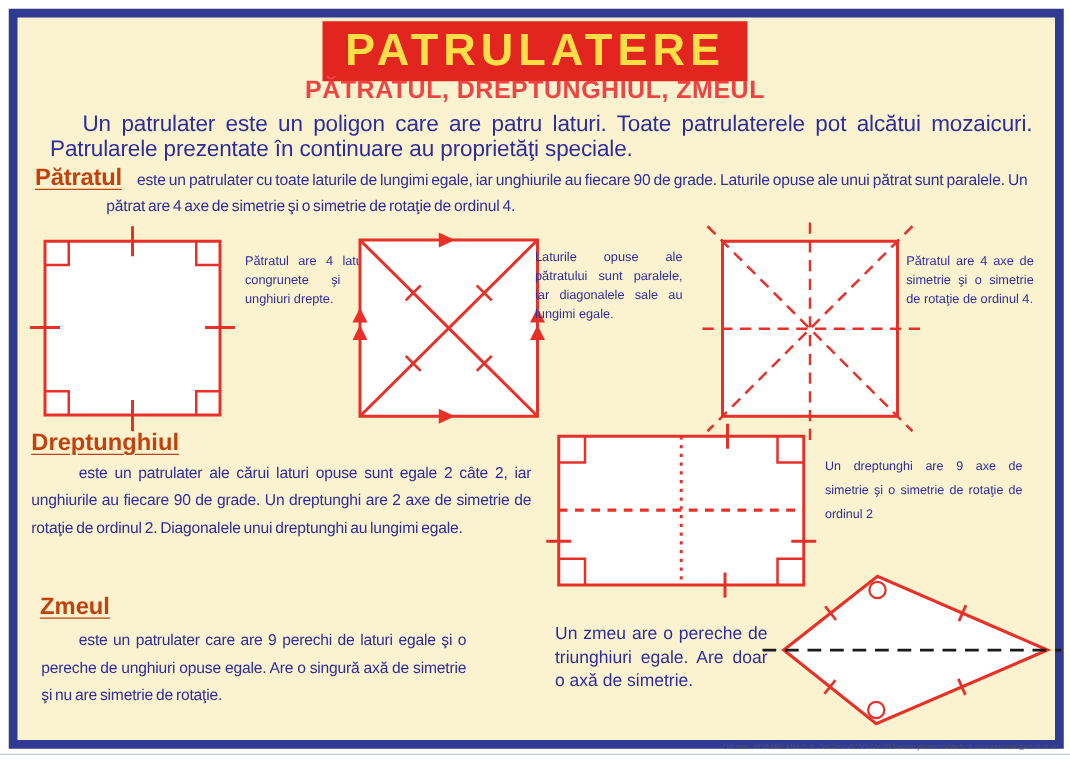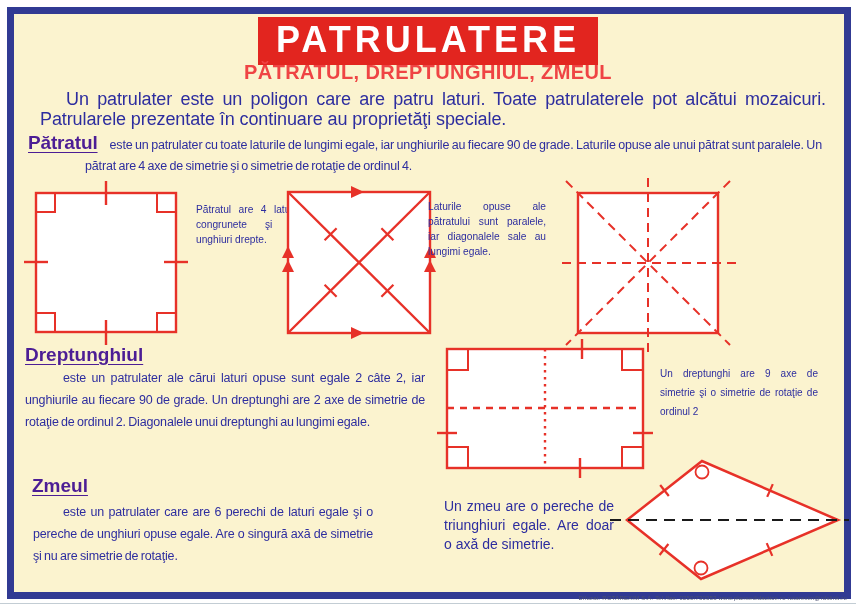--- a/index.html
+++ b/index.html
@@ -7,35 +7,35 @@
     position:relative;width:856px;height:608px;background:#ffffff;overflow:hidden;
     font-family:"Liberation Sans", sans-serif;
   }
   .poster-frame{
     position:absolute;left:7px;top:7px;width:844px;height:592px;
     box-sizing:border-box;border:7px solid #313a93;background:#fbf3cf;
   }
   .abs{position:absolute;}
   .title-banner{
     position:absolute;top:17px;left:50%;transform:translateX(-50%);
-    background:#e2251f;color:#ffffff;font-weight:bold;font-size:36px;
+    background:#e2251f;color:#fde047;font-weight:bold;font-size:36px;
     letter-spacing:4px;padding:2px 18px 4px 18px;white-space:nowrap;
   }
   .subtitle{
     position:absolute;top:61px;left:0;width:856px;text-align:center;
     color:#ef4444;font-weight:bold;font-size:20px;letter-spacing:.4px;
   }
   .blue-text{color:#2d2d9f;}
   .intro{
     position:absolute;left:40px;top:89px;width:786px;
     font-size:18px;line-height:20px;text-indent:26px;text-align:justify;
     letter-spacing:-.1px;
   }
   .sec-heading{
-    color:#4c1d95;font-weight:bold;font-size:19px;
+    color:#c2410c;font-weight:bold;font-size:19px;
     text-decoration:underline;text-underline-offset:3px;
   }
   .para{
     font-size:12.5px;line-height:21px;letter-spacing:-.15px;word-spacing:-1px;
     text-align:justify;
   }
   .patratul-para{
     position:absolute;left:28px;top:132px;width:794px;
     padding-left:57px;text-indent:-57px;box-sizing:border-box;
   }
@@ -119,20 +119,21 @@
 
   <svg class="abs" style="left:560px;top:176px;" width="180" height="180" viewBox="0 0 180 180">
     <rect x="18" y="17" width="140" height="140" fill="#ffffff" stroke="#e73128" stroke-width="2.4"></rect>
     <g stroke="#e73128" stroke-width="2" stroke-dasharray="9 6">
       <line x1="2" y1="87" x2="176" y2="87"></line>
       <line x1="88" y1="2" x2="88" y2="176"></line>
       <line x1="6" y1="5" x2="170" y2="169"></line>
       <line x1="170" y1="5" x2="6" y2="169"></line>
     </g>
   </svg>
+  <div class="caption cap-sym">Pătratul are 4 axe de simetrie şi o simetrie de rotaţie de ordinul 4.</div>
 
   <div class="drept-heading sec-heading">Dreptunghiul</div>
   <div class="drept-para para blue-text">este un patrulater ale cărui laturi opuse sunt egale 2 câte 2, iar unghiurile au fiecare 90 de grade. Un dreptunghi are 2 axe de simetrie de rotaţie de ordinul 2. Diagonalele unui dreptunghi au lungimi egale.</div>
 
   <svg class="abs" style="left:432px;top:337px;" width="226" height="146" viewBox="0 0 226 146">
     <rect x="15" y="12" width="196" height="119" fill="#ffffff" stroke="#e73128" stroke-width="2.4"></rect>
     <g stroke="#e73128" stroke-width="2" fill="none">
       <path d="M36 12 V33 H15"></path>
       <path d="M190 12 V33 H211"></path>
       <path d="M15 110 H36 V131"></path>
@@ -143,21 +144,21 @@
     <g stroke="#e73128" stroke-width="2.4">
       <line x1="150" y1="2" x2="150" y2="22"></line>
       <line x1="148" y1="121" x2="148" y2="141"></line>
       <line x1="5" y1="96" x2="25" y2="96"></line>
       <line x1="201" y1="96" x2="221" y2="96"></line>
     </g>
   </svg>
   <div class="caption cap-rect">Un dreptunghi are 9 axe de simetrie şi o simetrie de rotaţie de ordinul 2</div>
 
   <div class="zmeul-heading sec-heading">Zmeul</div>
-  <div class="zmeul-para para blue-text">este un patrulater care are 6 perechi de laturi egale şi o pereche de unghiuri opuse egale. Are o singură axă de simetrie şi nu are simetrie de rotaţie.</div>
+  <div class="zmeul-para para blue-text">este un patrulater care are 9 perechi de laturi egale şi o pereche de unghiuri opuse egale. Are o singură axă de simetrie şi nu are simetrie de rotaţie.</div>
   <div class="caption cap-kite">Un zmeu are o pereche de triunghiuri egale. Are doar o axă de simetrie.</div>
 
   <svg class="abs" style="left:598px;top:448px;" width="258" height="146" viewBox="0 0 258 146">
     <polygon points="29,72 104,13 240,72 103,131" fill="#ffffff" stroke="#e73128" stroke-width="2.5"></polygon>
     <line x1="12" y1="72" x2="251" y2="72" stroke="#1a1a1a" stroke-width="2.2" stroke-dasharray="11 7"></line>
     <g stroke="#e73128" stroke-width="2.2">
       <line x1="62.2" y1="37.0" x2="70.8" y2="48.0"></line>
       <line x1="174.8" y1="36.1" x2="169.2" y2="48.9"></line>
       <line x1="70.4" y1="96.0" x2="61.6" y2="107.0"></line>
       <line x1="168.7" y1="95.1" x2="174.3" y2="107.9"></line>

